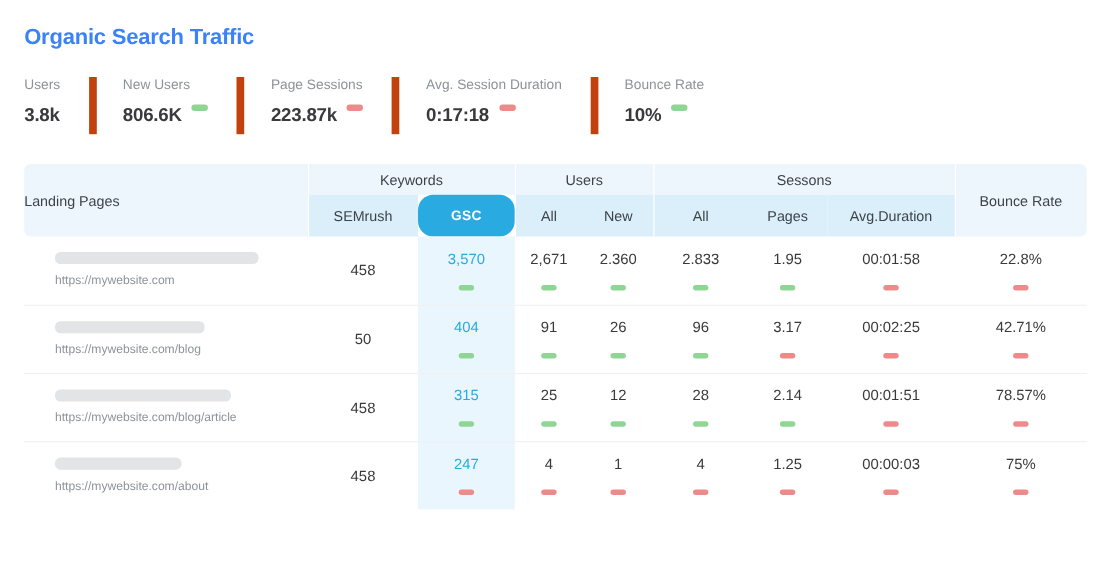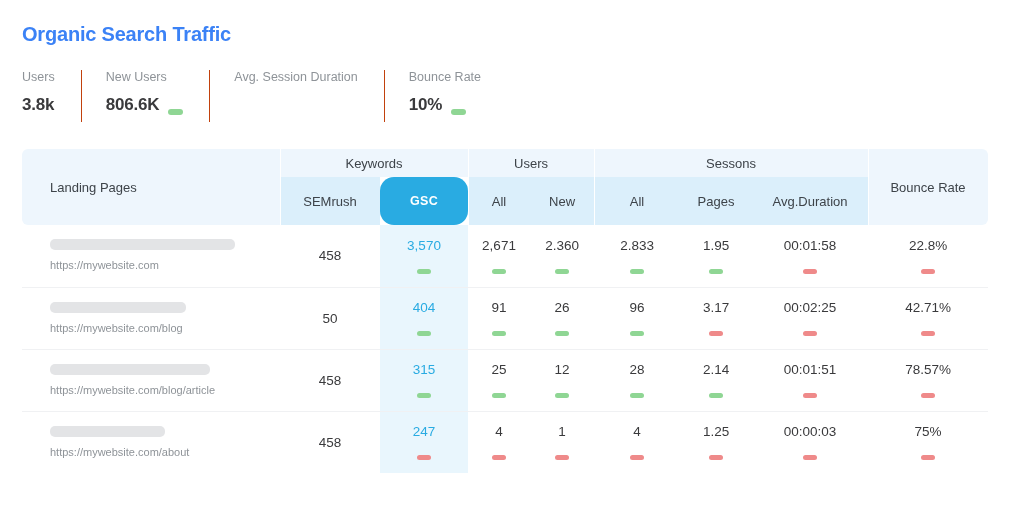--- a/index.html
+++ b/index.html
@@ -31,30 +31,30 @@
     margin-top: 24px;
     height: 52px;
   }
   .kpi {
     display: flex;
     flex-direction: column;
     justify-content: flex-start;
     position: relative;
     padding-right: 26px;
   }
-  .kpi + .kpi { border-left: 1px solid #c2410c; padding-left: 24px; }
+  .kpi + .kpi { border-left: 7px solid #c2410c; padding-left: 24px; }
   .kpi-label {
     font-size: 12.5px;
     color: #8e9398;
     line-height: 14px;
     white-space: nowrap;
   }
   .kpi-value-row {
     display: flex;
-    align-items: flex-end;
+    align-items: flex-start;
     gap: 9px;
     margin-top: 11px;
   }
   .kpi-value {
     font-size: 17px;
     font-weight: bold;
     color: #3a3a3c;
     white-space: nowrap;
     letter-spacing: -0.2px;
   }
@@ -71,25 +71,24 @@
 
   thead th {
     background: #eef6fd;
     color: #3d4349;
     font-weight: normal;
     font-size: 13px;
     text-align: center;
     border: none;
   }
   thead tr.group-row th { height: 28px; }
-  thead tr.sub-row th   { height: 48px; }
+  thead tr.sub-row th   { height: 38px; }
 
   th.landing-head {
     text-align: left;
-    padding-left: 28px;
     font-size: 13px;
     color: #3d4349;
     border-top-left-radius: 6px;
     border-bottom-left-radius: 6px;
   }
   th.bounce-head {
     border-top-right-radius: 6px;
     border-bottom-right-radius: 6px;
   }
   th.sub { background: #dbeffb; }
@@ -149,21 +148,32 @@
         </span>
       </div>
       <div class="kpi">
         <span class="kpi-label">New Users</span>
         <span class="kpi-value-row">
           <span class="kpi-value">806.6K</span>
           <span class="pill up"></span>
         </span>
       </div>
       <div class="kpi">
+        <span class="kpi-label">Page Sessions</span>
+        <span class="kpi-value-row">
+          <span class="kpi-value">223.87k</span>
+          <span class="pill down"></span>
+        </span>
+      </div>
+      <div class="kpi">
         <span class="kpi-label">Avg. Session Duration</span>
+        <span class="kpi-value-row">
+          <span class="kpi-value">0:17:18</span>
+          <span class="pill down"></span>
+        </span>
       </div>
       <div class="kpi">
         <span class="kpi-label">Bounce Rate</span>
         <span class="kpi-value-row">
           <span class="kpi-value">10%</span>
           <span class="pill up"></span>
         </span>
       </div>
     </div>
 

